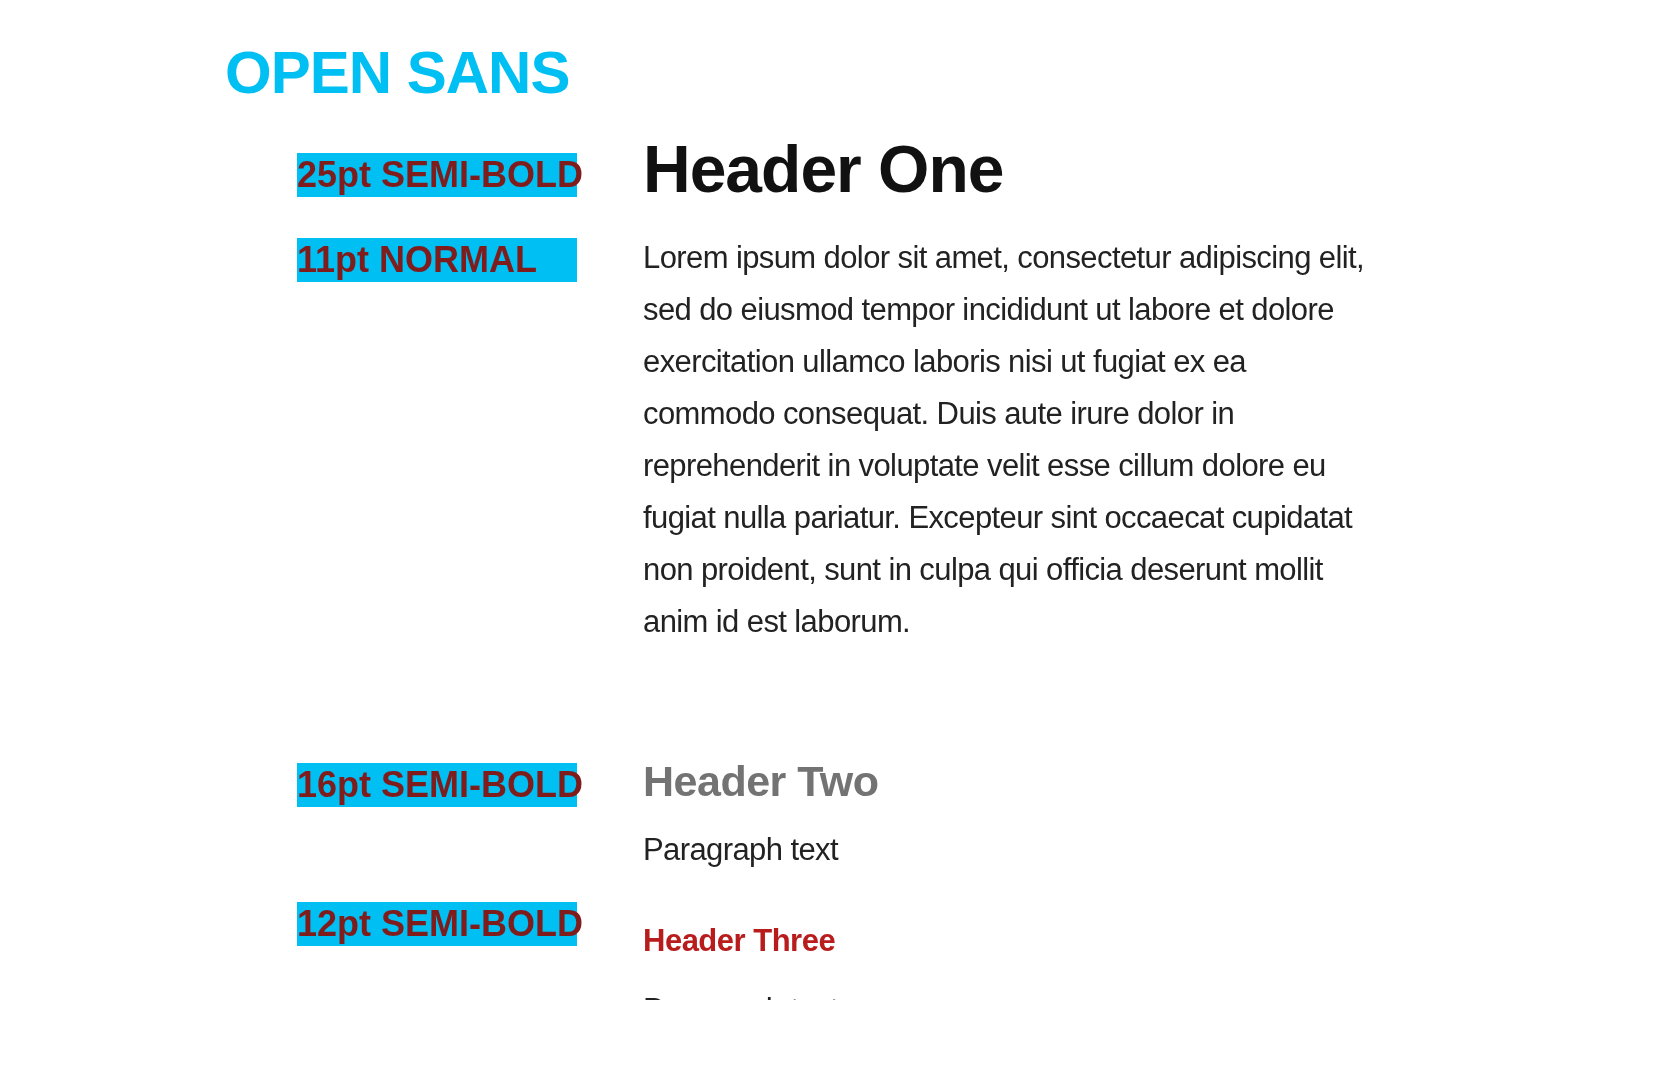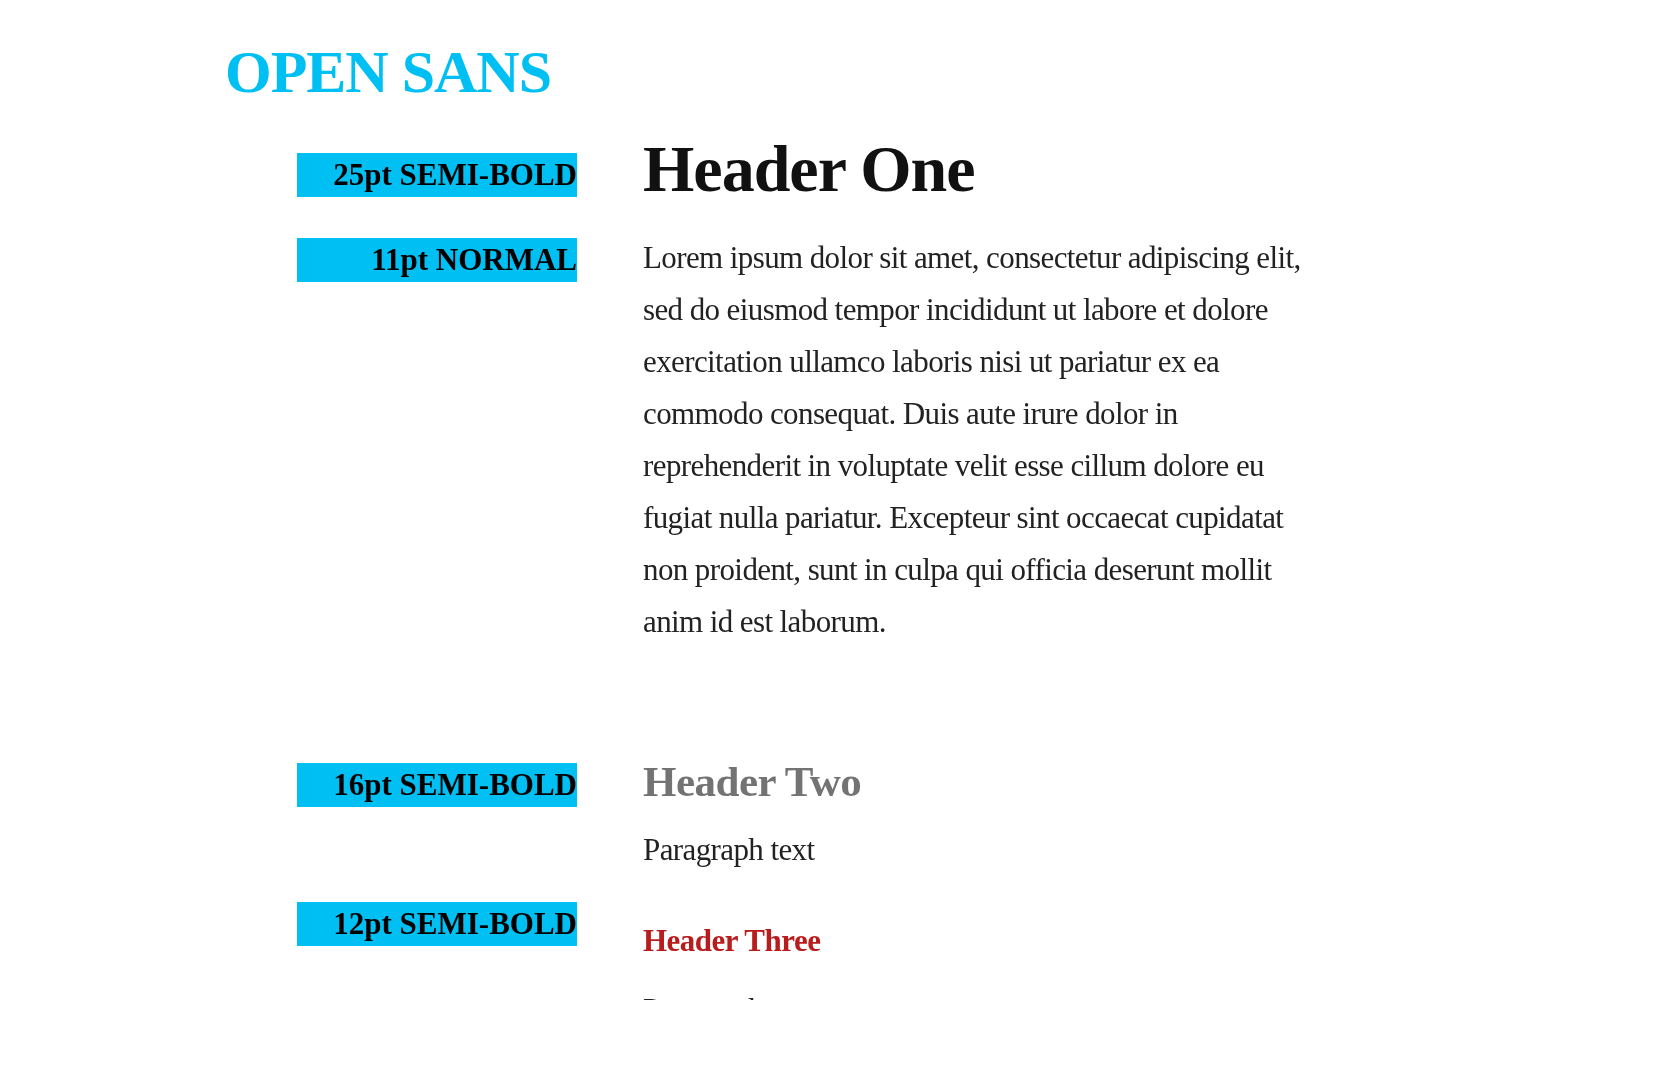--- a/index.html
+++ b/index.html
@@ -7,42 +7,41 @@
     padding: 0;
     background: #ffffff;
     font-family: "Liberation Sans", sans-serif;
   }
   #canvas {
     position: relative;
     width: 1656px;
     height: 1000px;
     background: #ffffff;
     overflow: hidden;
-    font-family: Liberation Serif, serif;
   }
   .page-title {
     position: absolute;
     left: 225px;
     top: 38px;
     font-size: 60px;
     font-weight: bold;
     letter-spacing: -1px;
     color: #00bff3;
     white-space: nowrap;
   }
   .chip {
     position: absolute;
     left: 297px;
     width: 280px;
     height: 44px;
     background: #00bff3;
-    color: #000000;
-    font-size: 31px;
+    color: #7f1d1d;
+    font-size: 36px;
     font-weight: bold;
-    text-align: right;
+    text-align: left;
     line-height: 44px;
     white-space: nowrap;
   }
   .chip-1 { top: 153px; }
   .chip-2 { top: 238px; }
   .chip-3 { top: 763px; }
   .chip-4 { top: 902px; }
   .h1 {
     position: absolute;
     left: 643px;
@@ -117,21 +116,21 @@
 
   <div class="chip chip-1">25pt SEMI-BOLD</div>
 
   <div class="chip chip-2">11pt NORMAL</div>
 
   <div class="h1">Header One</div>
 
   <div class="body-copy">
     <div class="line">Lorem ipsum dolor sit amet, consectetur adipiscing elit,</div>
     <div class="line">sed do eiusmod tempor incididunt ut labore et dolore</div>
-    <div class="line">exercitation ullamco laboris nisi ut pariatur ex ea</div>
+    <div class="line">exercitation ullamco laboris nisi ut fugiat ex ea</div>
     <div class="line">commodo consequat. Duis aute irure dolor in</div>
     <div class="line">reprehenderit in voluptate velit esse cillum dolore eu</div>
     <div class="line">fugiat nulla pariatur. Excepteur sint occaecat cupidatat</div>
     <div class="line">non proident, sunt in culpa qui officia deserunt mollit</div>
     <div class="line">anim id est laborum.</div>
   </div>
 
   <div class="chip chip-3">16pt SEMI-BOLD</div>
 
   <div class="h2">Header Two</div>

